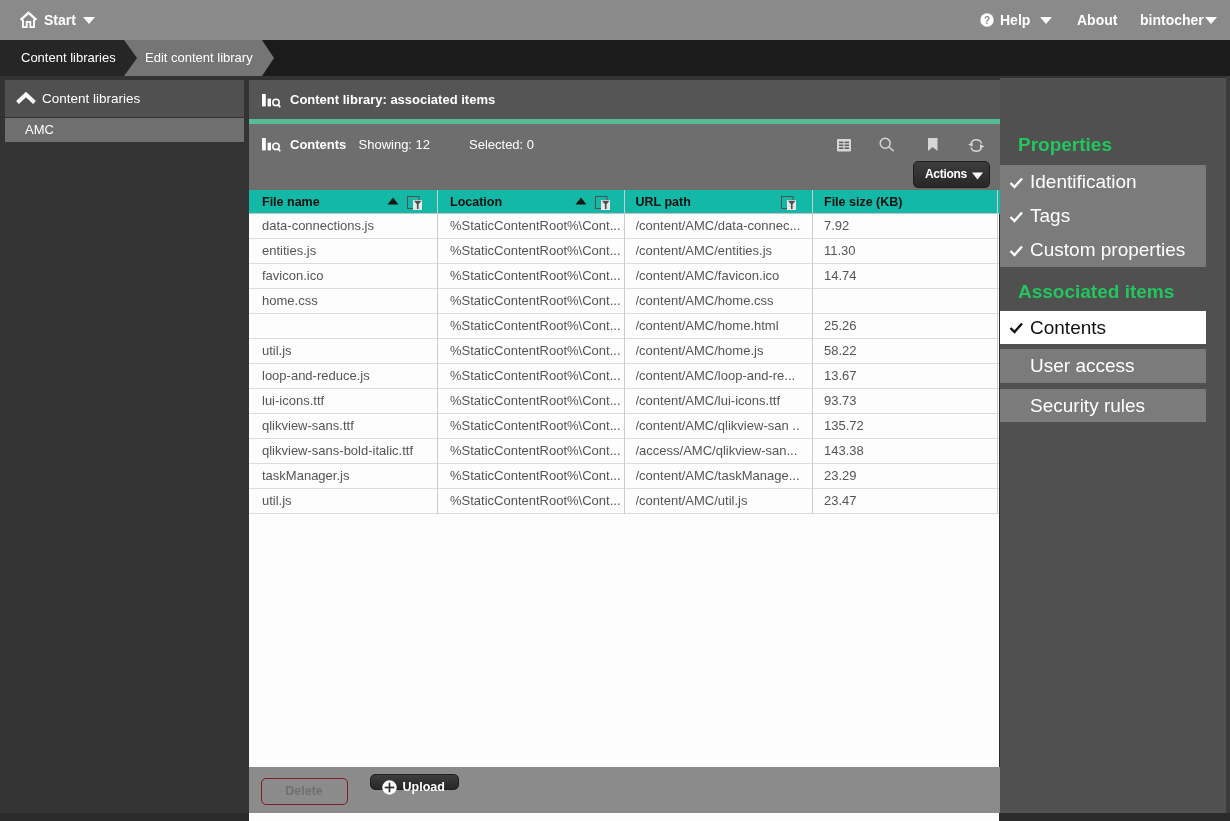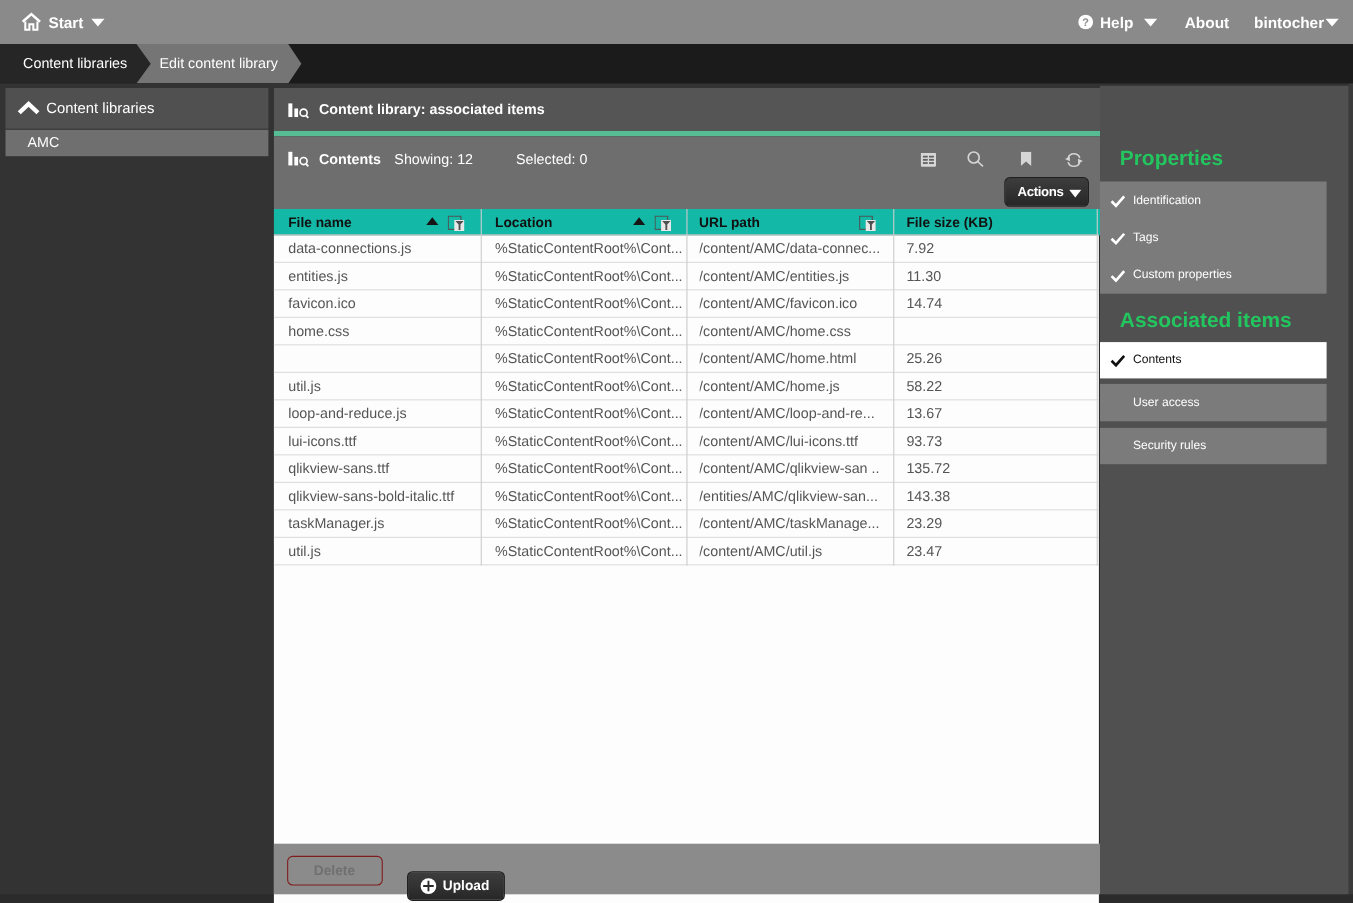--- a/index.html
+++ b/index.html
@@ -33,21 +33,21 @@
            overflow:hidden; white-space:nowrap; }
   .thcell { position:absolute; top:0; height:24px; line-height:24px; font-size:12.5px; color:#111;
             font-weight:bold; }
   .vline { position:absolute; top:0; width:1px; background:#cccccc; }
   #botbar { left:249px; top:767px; width:751px; height:46px; background:#8b8b8b; }
 
   
   #rpanel { left:1000px; top:78px; width:226px; height:735px; background:#505050; }
   .rp-head { position:absolute; left:18px; color:#22c55e; font-weight:bold; font-size:19px; }
   .rp-row { position:absolute; left:0; width:206px; background:#7b7b7b; color:#fff;
-            font-size:11px; }
+            font-size:19px; }
   .rp-txt { position:absolute; left:30px; }
 
   .btn-dark { position:absolute; background:linear-gradient(180deg,#3d3d3d,#272727);
               border:1px solid #1f1f1f; border-radius:5px; color:#fff;
               font-weight:bold; font-size:12.5px; }
 </style>
 </head>
 <body>
 
 <div class="abs" id="topbar">
@@ -265,21 +265,21 @@
     <div class="tcell" style="left:386.5px; width:170px;">/content/AMC/qlikview-san ..</div>
     <div class="tcell" style="left:575px; width:170px;">135.72</div>
     <div class="vline" style="left:188px; height:25px;"></div>
     <div class="vline" style="left:374.5px; height:25px;"></div>
     <div class="vline" style="left:562.5px; height:25px;"></div>
     <div class="vline" style="left:748px; height:25px;"></div>
   </div>
   <div class="trow" style="top:225px;">
     <div class="tcell" style="left:13px; width:170px;">qlikview-sans-bold-italic.ttf</div>
     <div class="tcell" style="left:201px; width:172px;">%StaticContentRoot%\Cont...</div>
-    <div class="tcell" style="left:386.5px; width:170px;">/entities/AMC/qlikview-san...</div>
+    <div class="tcell" style="left:386.5px; width:170px;">/access/AMC/qlikview-san...</div>
     <div class="tcell" style="left:575px; width:170px;">143.38</div>
     <div class="vline" style="left:188px; height:25px;"></div>
     <div class="vline" style="left:374.5px; height:25px;"></div>
     <div class="vline" style="left:562.5px; height:25px;"></div>
     <div class="vline" style="left:748px; height:25px;"></div>
   </div>
   <div class="trow" style="top:250px;">
     <div class="tcell" style="left:13px; width:170px;">taskManager.js</div>
     <div class="tcell" style="left:201px; width:172px;">%StaticContentRoot%\Cont...</div>
     <div class="tcell" style="left:386.5px; width:170px;">/content/AMC/taskManage...</div>
@@ -298,21 +298,21 @@
     <div class="vline" style="left:374.5px; height:25px;"></div>
     <div class="vline" style="left:562.5px; height:25px;"></div>
     <div class="vline" style="left:748px; height:25px;"></div>
   </div>
 </div>
 
 <div class="abs" id="botbar">
   <div style="position:absolute; left:11.5px; top:10.5px; width:87px; height:27px; border:1px solid #7f1d1d; border-radius:5px;">
     <div style="text-align:center; line-height:25px; color:#707070; font-weight:bold; font-size:12.5px;">Delete</div>
   </div>
-  <div class="btn-dark" style="left:120.5px; top:25px; width:89px; height:27px;">
+  <div class="btn-dark" style="left:120.5px; top:7px; width:89px; height:16px;">
     <svg style="position:absolute; left:11px; top:5px;" width="15" height="15">
       <circle cx="7.5" cy="7.5" r="7.2" fill="#fff"></circle>
       <line x1="2.7" y1="7.5" x2="12.3" y2="7.5" stroke="#2b2b2b" stroke-width="1.7"></line>
       <line x1="7.5" y1="2.7" x2="7.5" y2="12.3" stroke="#2b2b2b" stroke-width="1.7"></line>
     </svg>
     <span style="position:absolute; left:32px; top:0; line-height:25px;">Upload</span>
   </div>
 </div>
 
 <div class="abs" style="left:1226px; top:76px; width:4px; height:737px; background:#3b3b3b;"></div>

